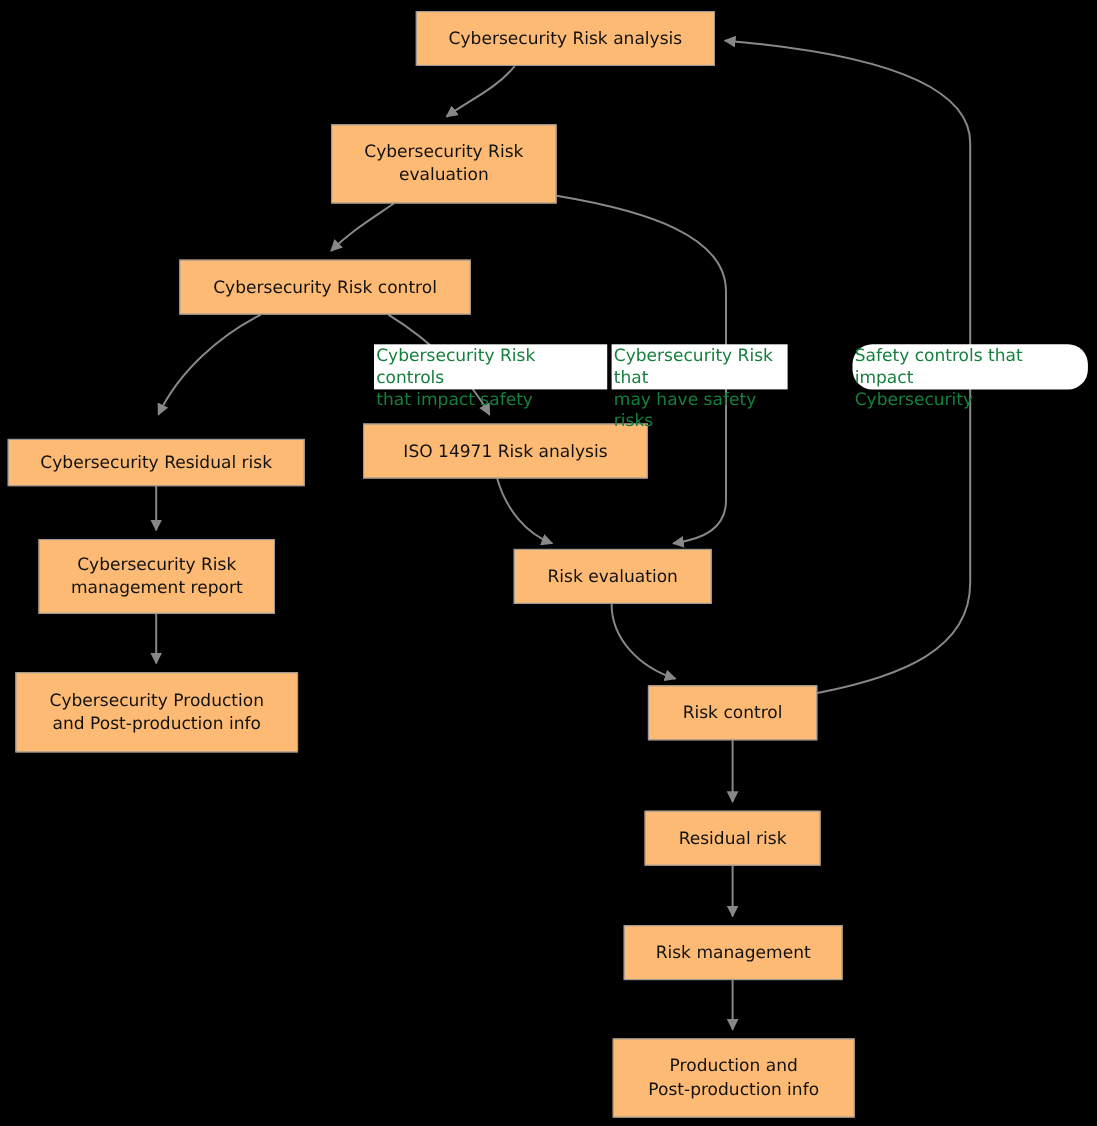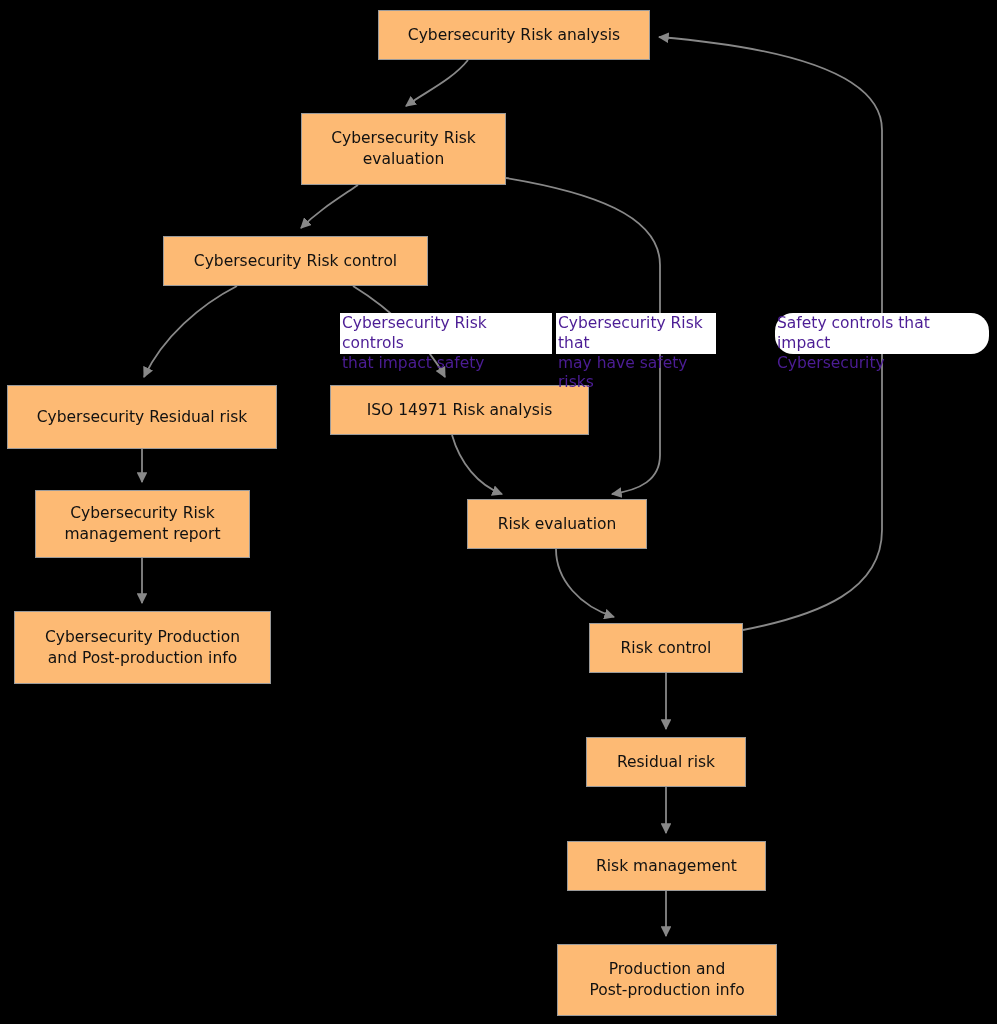--- a/index.html
+++ b/index.html
@@ -34,21 +34,21 @@
     text-align: center;
     font-size: 15.5px;
     line-height: 1.35;
     white-space: pre-line;
     z-index: 3;
   }
   .edge-label {
     position: absolute;
     box-sizing: border-box;
     background: #ffffff;
-    color: #4c1d95;
+    color: #15803d;
     font-size: 15.5px;
     line-height: 1.28;
     white-space: pre-line;
     text-align: left;
     padding: 1px 2px 2px 2px;
     z-index: 4;
   }
 </style>
 </head>
 <body>
@@ -91,21 +91,21 @@
     </g>
   </svg>
 
   <div class="node" style="left:378px;top:10px;width:272px;height:50px;">Cybersecurity Risk analysis</div>
 
   <div class="node" style="left:301px;top:113px;width:205px;height:72px;">Cybersecurity Risk
 evaluation</div>
 
   <div class="node" style="left:163px;top:236px;width:265px;height:50px;">Cybersecurity Risk control</div>
 
-  <div class="node" style="left:7px;top:385px;width:270px;height:64px;">Cybersecurity Residual risk</div>
+  <div class="node" style="left:7px;top:399px;width:270px;height:43px;">Cybersecurity Residual risk</div>
 
   <div class="node" style="left:35px;top:490px;width:215px;height:68px;">Cybersecurity Risk
 management report</div>
 
   <div class="node" style="left:14px;top:611px;width:257px;height:73px;">Cybersecurity Production
 and Post-production info</div>
 
   <div class="node" style="left:330px;top:385px;width:259px;height:50px;">ISO 14971 Risk analysis</div>
 
   <div class="node" style="left:467px;top:499px;width:180px;height:50px;">Risk evaluation</div>

